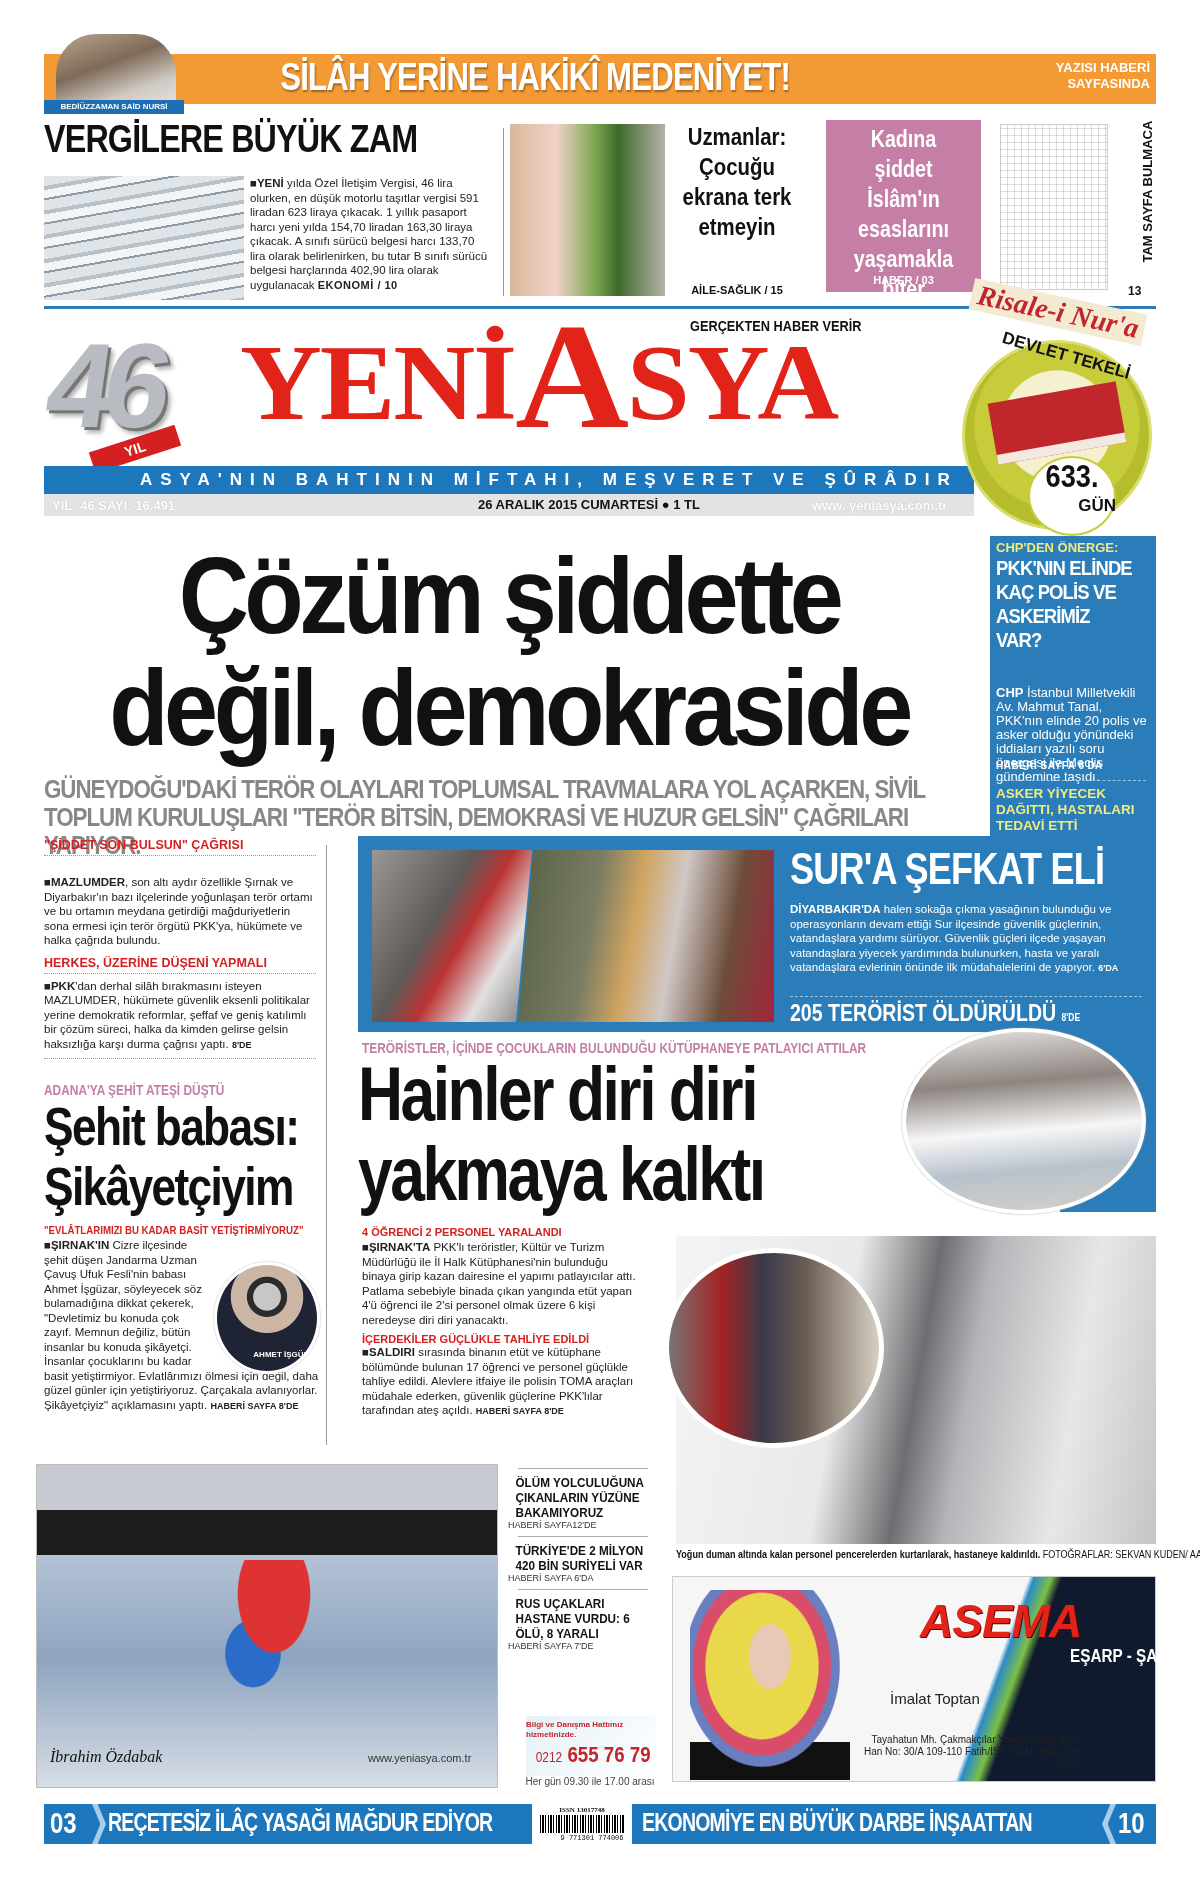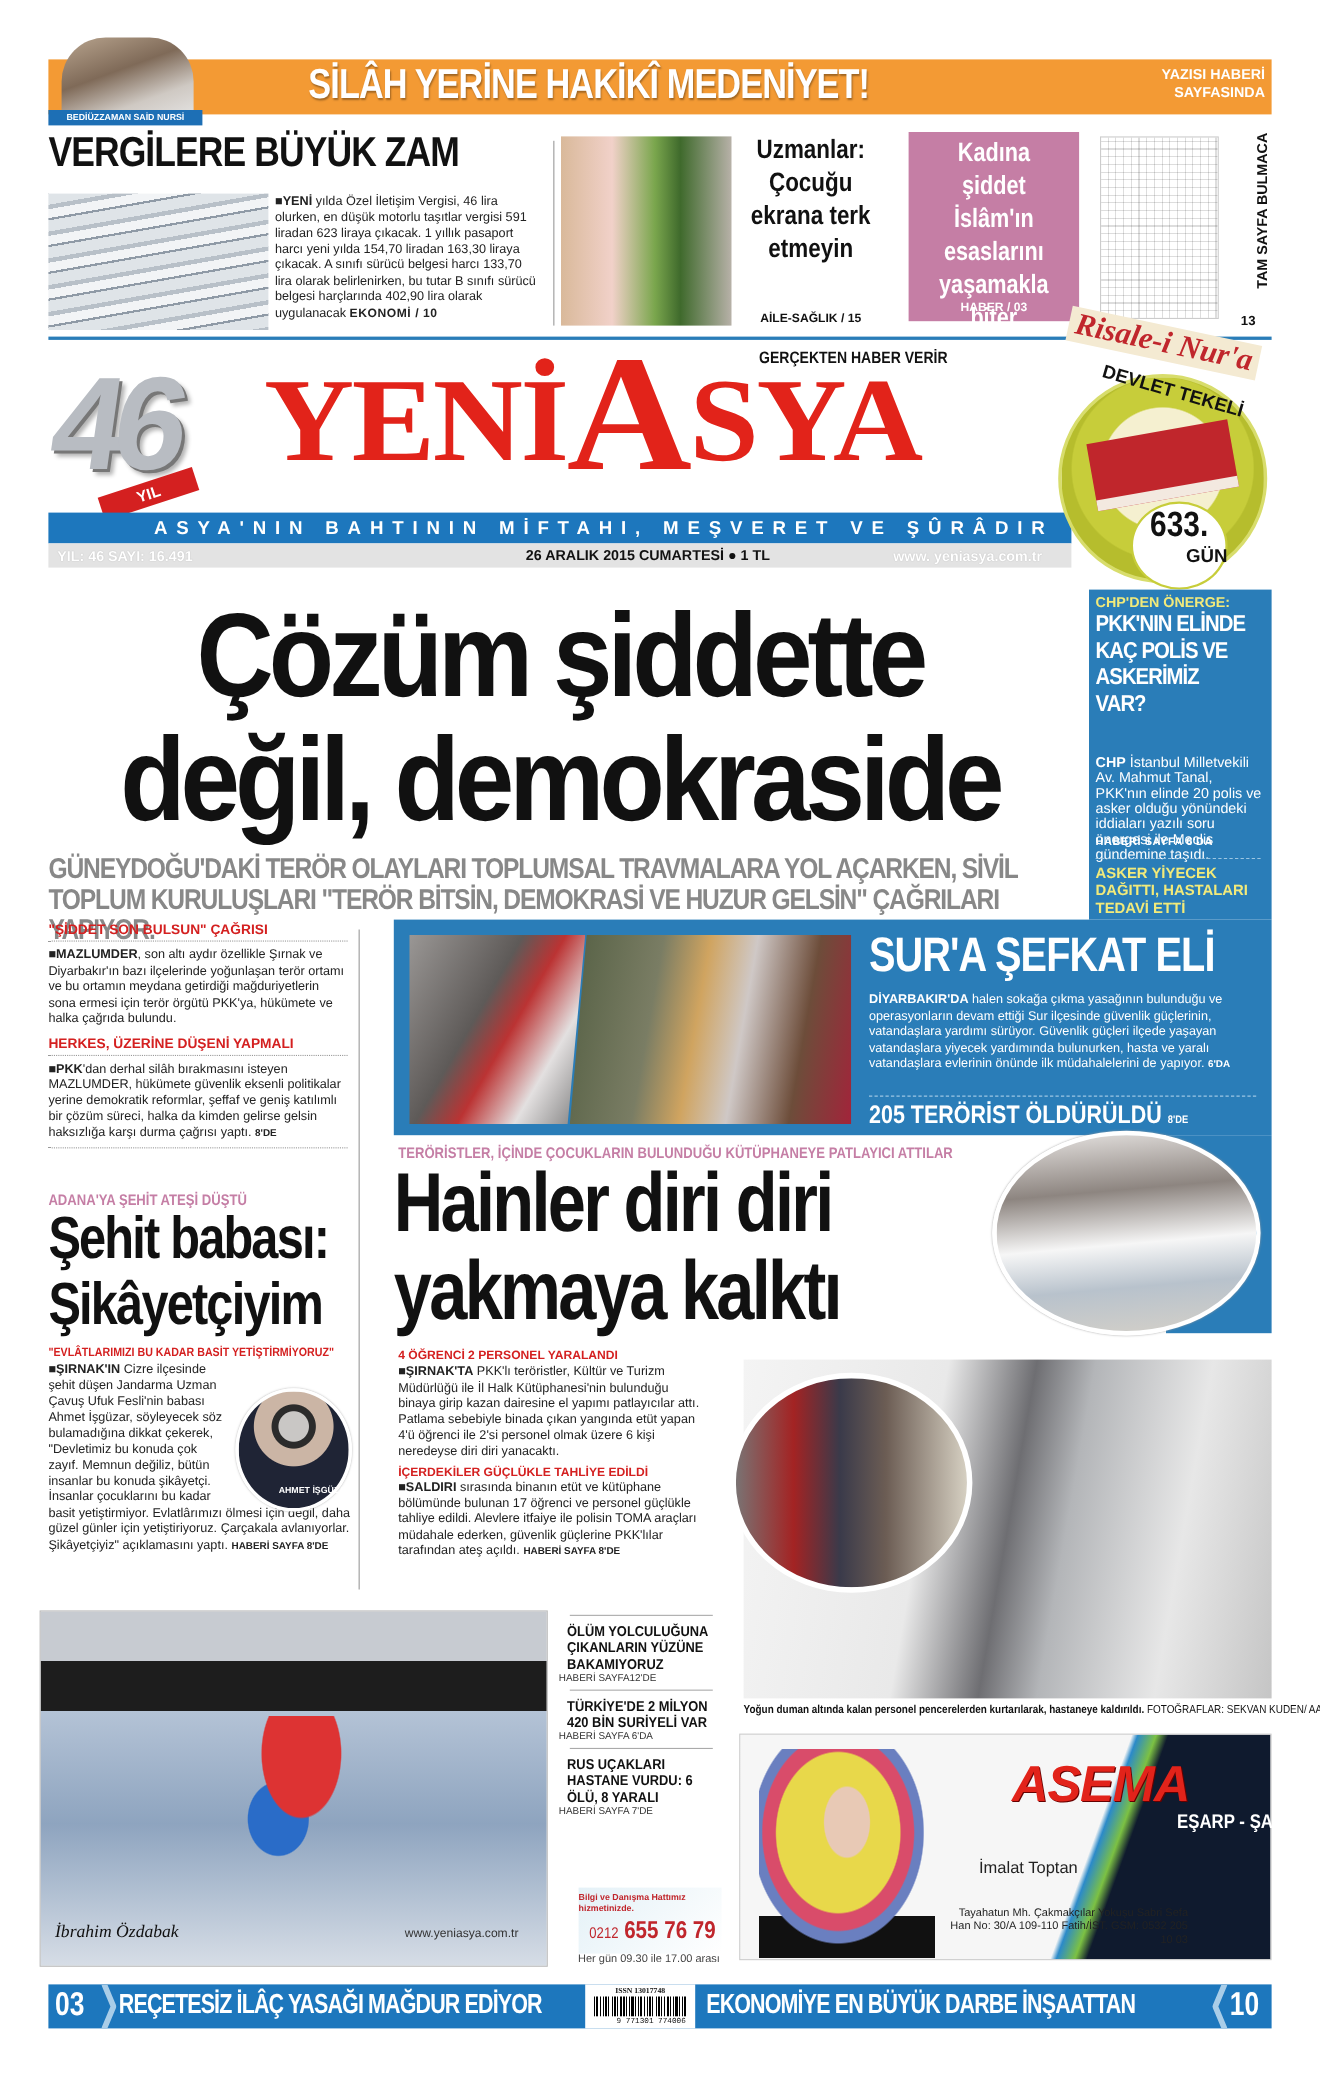--- a/index.html
+++ b/index.html
@@ -177,21 +177,21 @@
 <div class="abs" id="chp-box"></div>
 <div class="abs" id="chp-kicker">CHP'DEN ÖNERGE:</div>
 <div class="abs" id="chp-title">PKK'NIN ELİNDE KAÇ POLİS VE ASKERİMİZ VAR?</div>
 <div class="abs" id="chp-text"><b>CHP</b><span> İstanbul Milletvekili Av. Mahmut Tanal, PKK'nın elinde 20 polis ve asker olduğu yönündeki iddiaları yazılı soru önergesi ile Meclis gündemine taşıdı.</span></div>
 <div class="abs" id="chp-ref">HABERİ SAYFA 6'DA</div>
 <div class="abs" id="chp-sep"></div>
 <div class="abs" id="chp-sub">ASKER YİYECEK DAĞITTI, HASTALARI TEDAVİ ETTİ</div>
 
 <div class="abs" id="col-left">
   <div class="kicker-red dots" style="padding-bottom:3px">"ŞİDDET SON BULSUN" ÇAĞRISI</div>
-  <div class="body-sm" style="margin-top:5px">■<b>MAZLUMDER</b><span>, son altı aydır özellikle Şırnak ve Diyarbakır'ın bazı ilçelerinde yoğunlaşan terör ortamı ve bu ortamın meydana getirdiği mağduriyetlerin sona ermesi için terör örgütü PKK'ya, hükümete ve halka çağrıda bulundu.</span></div>
+  <div class="body-sm" style="margin-top:19px">■<b>MAZLUMDER</b><span>, son altı aydır özellikle Şırnak ve Diyarbakır'ın bazı ilçelerinde yoğunlaşan terör ortamı ve bu ortamın meydana getirdiği mağduriyetlerin sona ermesi için terör örgütü PKK'ya, hükümete ve halka çağrıda bulundu.</span></div>
   <div class="kicker-red dots" style="margin-top:8px;padding-bottom:3px">HERKES, ÜZERİNE DÜŞENİ YAPMALI</div>
   <div class="body-sm dots" style="margin-top:5px;padding-bottom:6px">■<b>PKK</b><span>'dan derhal silâh bırakmasını isteyen MAZLUMDER, hükümete güvenlik eksenli politikalar yerine demokratik reformlar, şeffaf ve geniş katılımlı bir çözüm süreci, halka da kimden gelirse gelsin haksızlığa karşı durma çağrısı yaptı.</span> <b style="font-size:9px">8'DE</b></div>
 </div>
 <div class="abs" id="vline2"></div>
 
 <div class="abs" id="sur-box"></div>
 <div class="abs" id="sur-img1"></div>
 <div class="abs" id="sur-img2"></div>
 <div class="abs" id="sur-title">SUR'A ŞEFKAT ELİ</div>
 <div class="abs" id="sur-text"><b>DİYARBAKIR'DA</b><span> halen sokağa çıkma yasağının bulunduğu ve operasyonların devam ettiği Sur ilçesinde güvenlik güçlerinin, vatandaşlara yardımı sürüyor. Güvenlik güçleri ilçede yaşayan vatandaşlara yiyecek yardımında bulunurken, hasta ve yaralı vatandaşlara evlerinin önünde ilk müdahalelerini de yapıyor.</span> <b style="font-size:9px">6'DA</b></div>

